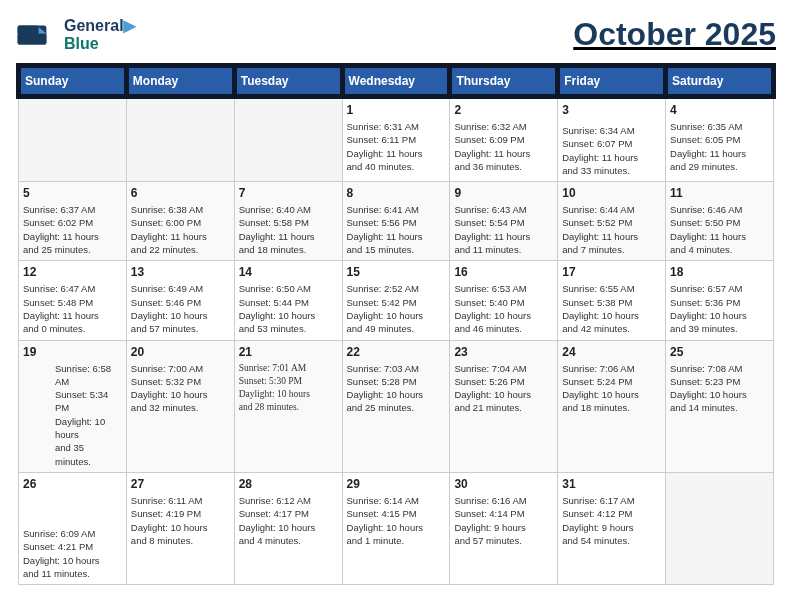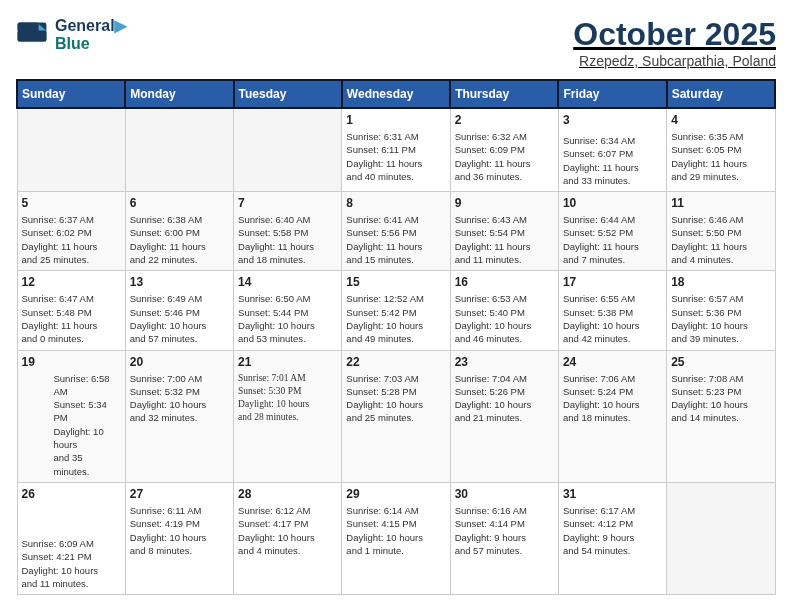--- a/index.html
+++ b/index.html
@@ -11,21 +11,22 @@
       padding: 16px;
     }
     .header {
       display: flex;
       justify-content: space-between;
       align-items: flex-start;
       margin-bottom: 10px;
     }
     .logo {
       display: flex;
-      gap: 7px;
+      align-items: center;
+      gap: 16px;
     }
     .logo-icon {
       width: 32px;
       height: 32px;
     }
     .title-block {
       text-align: right;
       text-decoration: underline;
     }
     .month-title {
@@ -42,21 +43,21 @@
       border-collapse: collapse;
       font-size: 10px;
     }
     .calendar th {
       background: #2a5da8;
       color: #fff;
       padding: 6px 4px;
       text-align: left;
       font-size: 12px;
       font-weight: bold;
-      border: 2px solid #0f172a;
+      border: 5px solid #0f172a;
     }
     .calendar td {
       border: 1px solid #ccc;
       vertical-align: top;
       padding: 4px;
       width: calc(100% / 7);
       min-height: 80px;
       background: #fff;
     }
     .calendar td.empty {
@@ -91,21 +92,20 @@
       <rect x="2" y="8" width="26" height="11" rx="2" fill="#1a3a5c"></rect>
       <rect x="2" y="19" width="36" height="13" rx="2" fill="#1a3a5c"></rect>
     </svg>
     <div>
       <div style="font-size:16px;font-weight:bold;color:#1a3a5c;">General<span style="color:#4a9fd4;">▶</span></div>
       <div style="font-size:16px;font-weight:bold;color:#0f766e;">Blue</div>
     </div>
   </div>
   <div class="title-block">
     <div class="month-title">October 2025</div>
-    <div class="location">Rzepedz, Subcarpathia, Poland</div>
   </div>
 </div>
 
 <table class="calendar">
   <thead>
     <tr>
     <th>Sunday</th>
         <th>Monday</th>
         <th>Tuesday</th>
         <th>Wednesday</th>
@@ -216,21 +216,21 @@
         </td>
         <td>
           <div class="day-number">14</div>
           <div class="day-info" style="white-space: pre-line;">Sunrise: 6:50 AM
 Sunset: 5:44 PM
 Daylight: 10 hours
 and 53 minutes.</div>
         </td>
         <td>
           <div class="day-number">15</div>
-          <div class="day-info" style="white-space: pre-line;">Sunrise: 12:52 AM
+          <div class="day-info" style="white-space: pre-line;">Sunrise: 2:52 AM
 Sunset: 5:42 PM
 Daylight: 10 hours
 and 49 minutes.</div>
         </td>
         <td>
           <div class="day-number">16</div>
           <div class="day-info" style="white-space: pre-line;">Sunrise: 6:53 AM
 Sunset: 5:40 PM
 Daylight: 10 hours
 and 46 minutes.</div>

